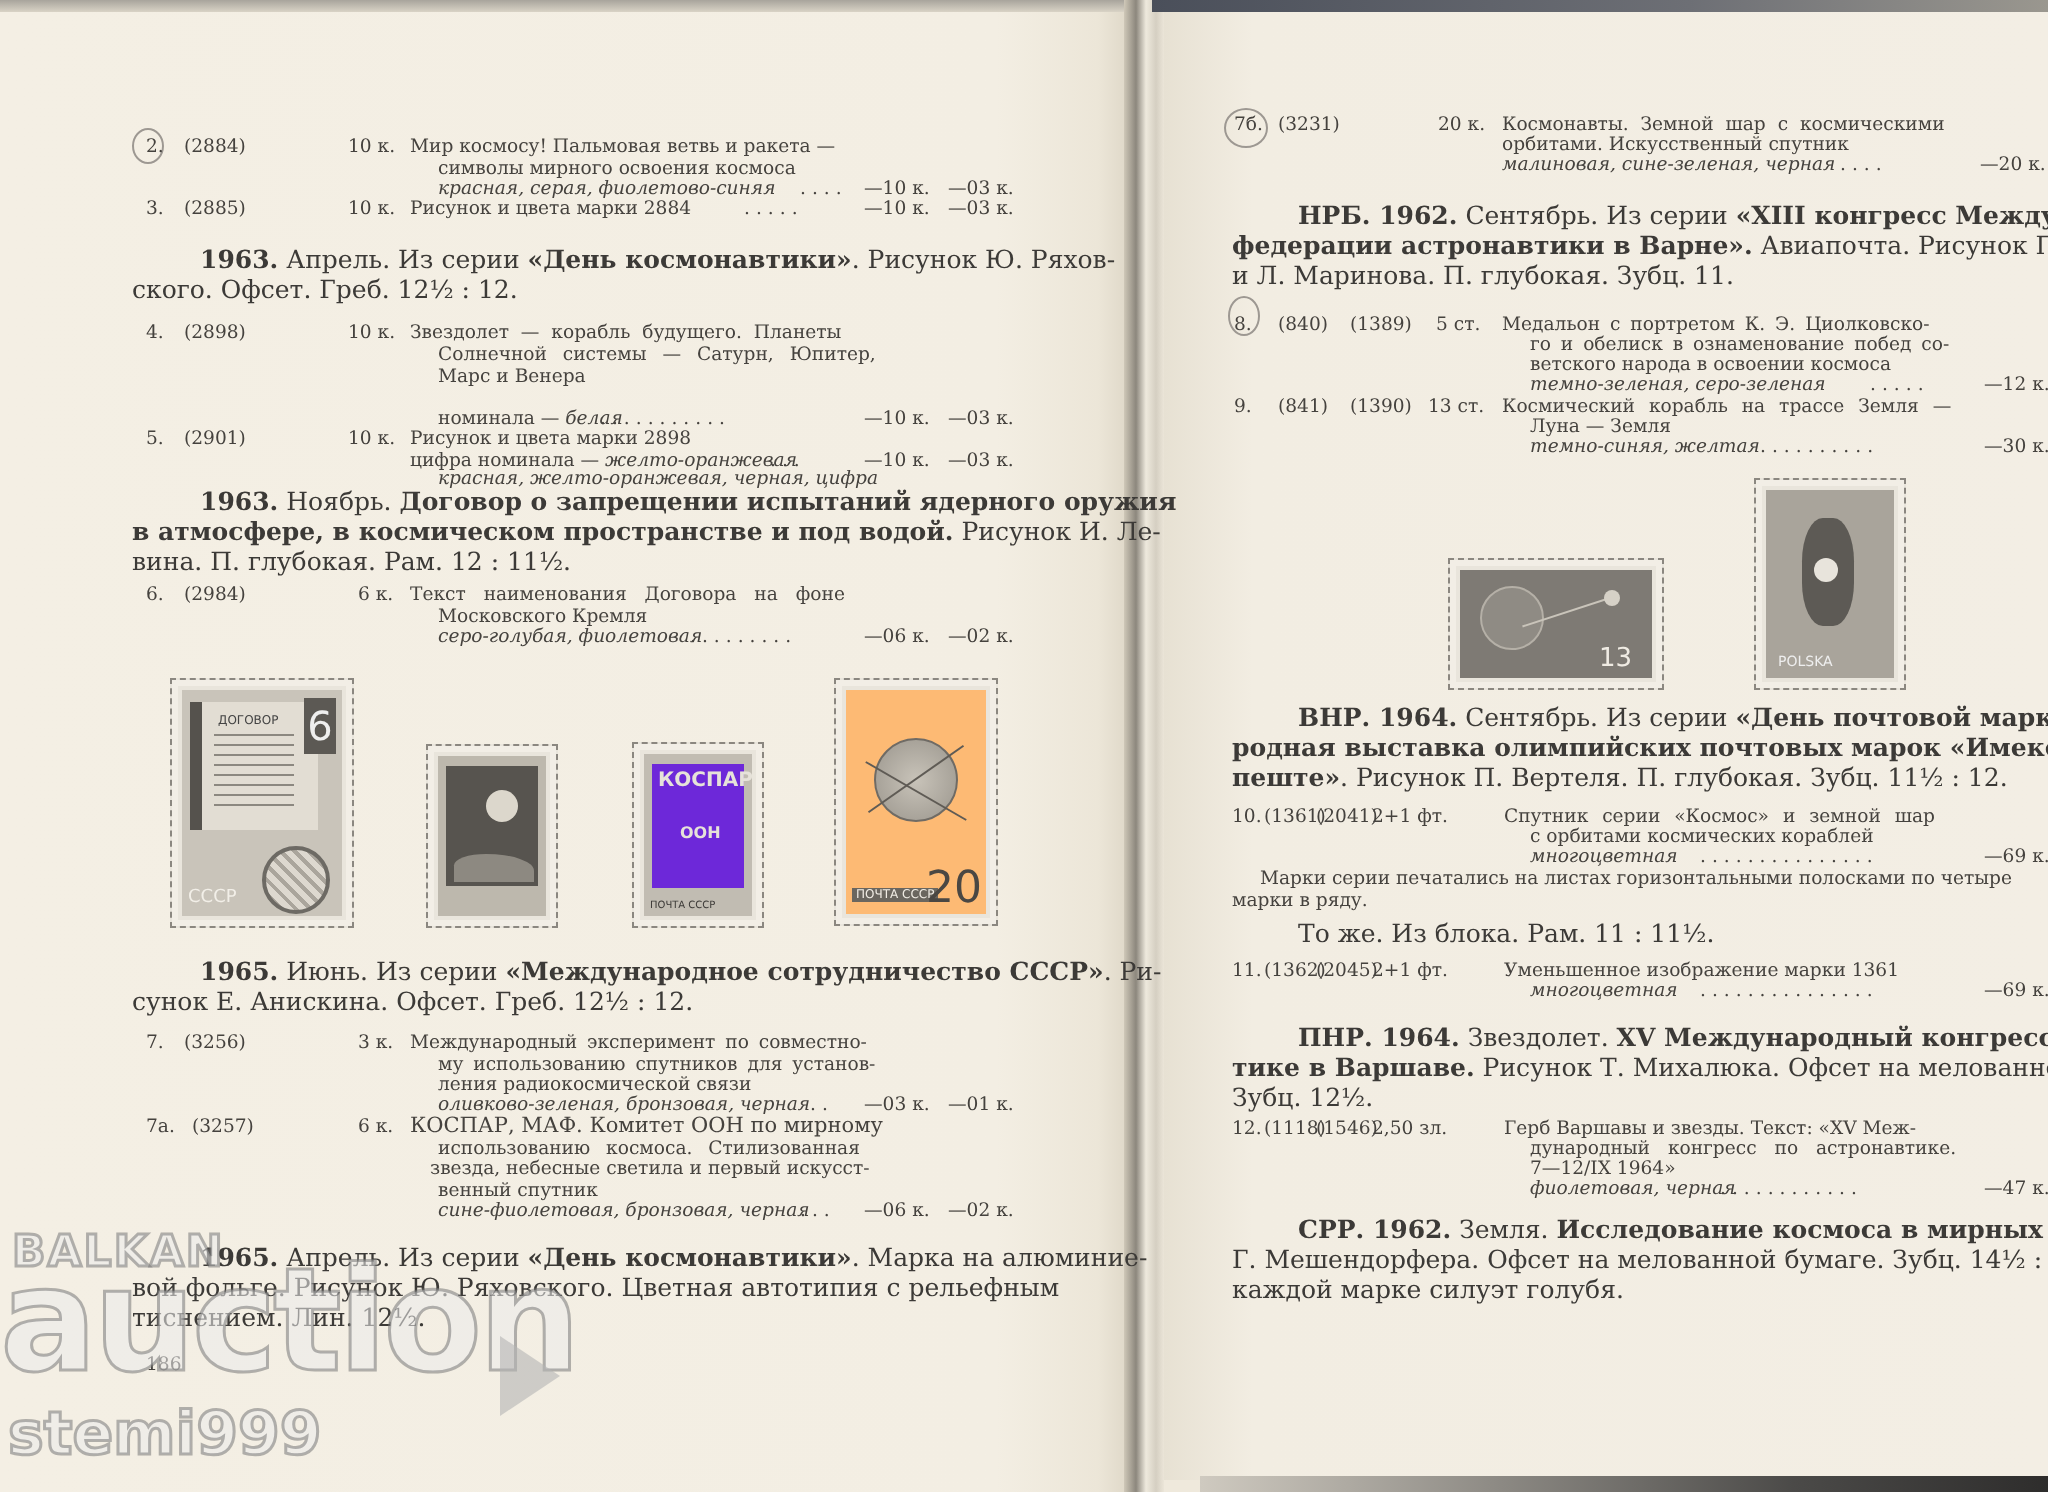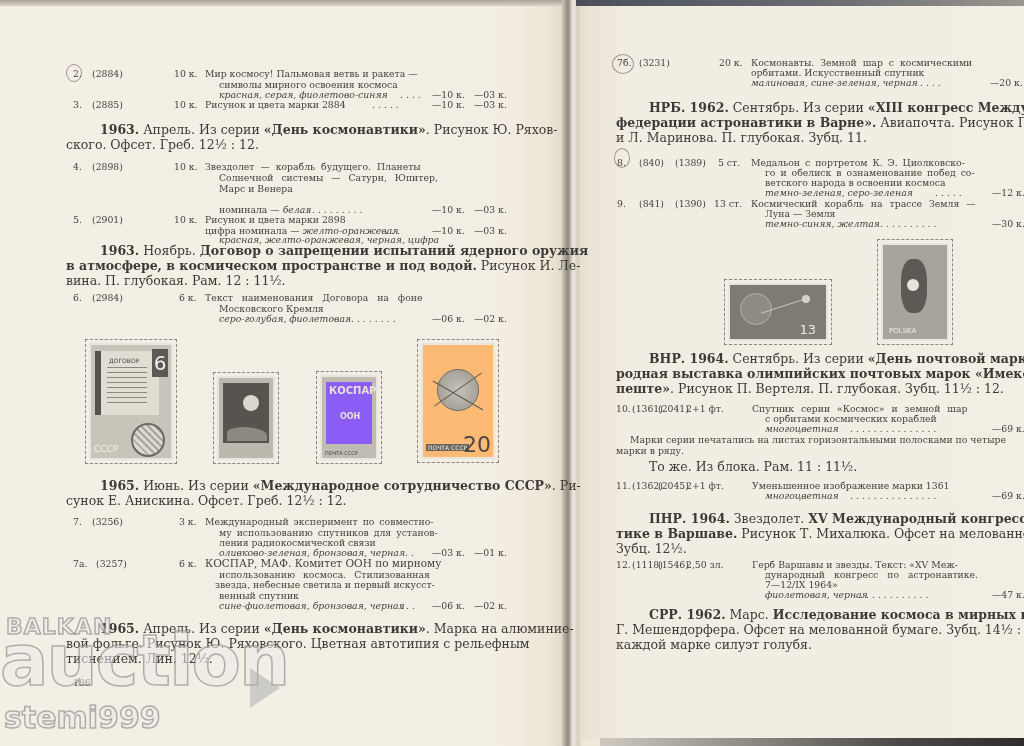--- a/index.html
+++ b/index.html
@@ -149,21 +149,21 @@
     <div class="stamp" style="left:213px;top:372px;width:64px;height:90px;">
       <div class="inner" style="background:#bdb8ad;">
         <div style="position:absolute;left:4px;top:5px;right:4px;height:60px;background:#57544f;">
           <div style="position:absolute;left:20px;top:12px;width:16px;height:16px;border-radius:50%;background:#dcd7cc;"></div>
           <div style="position:absolute;left:4px;bottom:2px;width:40px;height:14px;border-radius:40% 60% 0 0;background:#8d8981;"></div>
         </div>
       </div>
     </div>
     <div class="stamp" style="left:316px;top:371px;width:64px;height:91px;">
       <div class="inner" style="background:#c1bcb2;">
-        <div style="position:absolute;left:4px;top:5px;right:4px;height:62px;background:#8b5cf6;">
+        <div style="position:absolute;left:4px;top:5px;right:4px;height:62px;background:#6d28d9;">
           <span style="position:absolute;left:3px;top:3px;font-size:10px;color:#e6e2d9;font-family:'DejaVu Sans',sans-serif;font-weight:bold;">КОСПАР</span>
           <span style="position:absolute;left:14px;top:30px;font-size:8px;color:#e6e2d9;font-family:'DejaVu Sans',sans-serif;font-weight:bold;">ООН</span>
         </div>
         <span style="position:absolute;left:3px;bottom:2px;font-size:5px;color:#3d3b38;font-family:'DejaVu Sans',sans-serif;">ПОЧТА СССР</span>
       </div>
     </div>
     <div class="stamp" style="left:417px;top:339px;width:80px;height:122px;">
       <div class="inner" style="background:#fdba74;">
         <div style="position:absolute;left:14px;top:24px;width:40px;height:40px;border-radius:50%;border:1px solid #6f6b65;background:radial-gradient(circle,#c8c3b9,#9a958c);"></div>
         <div style="position:absolute;left:6px;top:44px;width:58px;height:1px;background:#5f5b55;transform:rotate(-35deg);"></div>
@@ -315,21 +315,21 @@
     <span class="t small" style="left:658px;top:560px;">(1546)</span>
     <span class="t small" style="left:686px;top:560px;">2,50 зл.</span>
     <span class="t small" style="left:752px;top:560px;">Герб Варшавы и звезды. Текст: «XV Меж-</span>
     <span class="t small" style="left:765px;top:570px;word-spacing:6px;">дународный конгресс по астронавтике.</span>
     <span class="t small" style="left:765px;top:580px;">7—12/IX 1964»</span>
     <span class="t small it" style="left:765px;top:590px;">фиолетовая, черная</span>
     <span class="t small dots" style="left:860px;top:590px;">............</span>
     <span class="t small" style="left:992px;top:590px;">—47 к.</span>
 
     <div class="t head" style="left:649px;top:608px;">
-      <b>СРР. 1962.</b><span> Марс. </span><b>Исследование космоса в мирных целях.</b>
+      <b>СРР. 1962.</b><span> Земля. </span><b>Исследование космоса в мирных целях.</b>
     </div>
     <div class="t head" style="left:616px;top:623px;">Г. Мешендорфера. Офсет на мелованной бумаге. Зубц. 14½ : 13</div>
     <div class="t head" style="left:616px;top:638px;">каждой марке силуэт голубя.</div>
   </div>
 
   <div>
     <span class="wm" style="left:6px;top:614px;font-size:22px;letter-spacing:1px;">BALKAN</span>
     <span class="wm" style="left:0px;top:620px;font-size:72px;line-height:80px;letter-spacing:-2px;">auction</span>
     <div class="wm-play" style="left:250px;top:668px;"></div>
     <span class="wm" style="left:4px;top:700px;font-size:30px;">stemi999</span>

